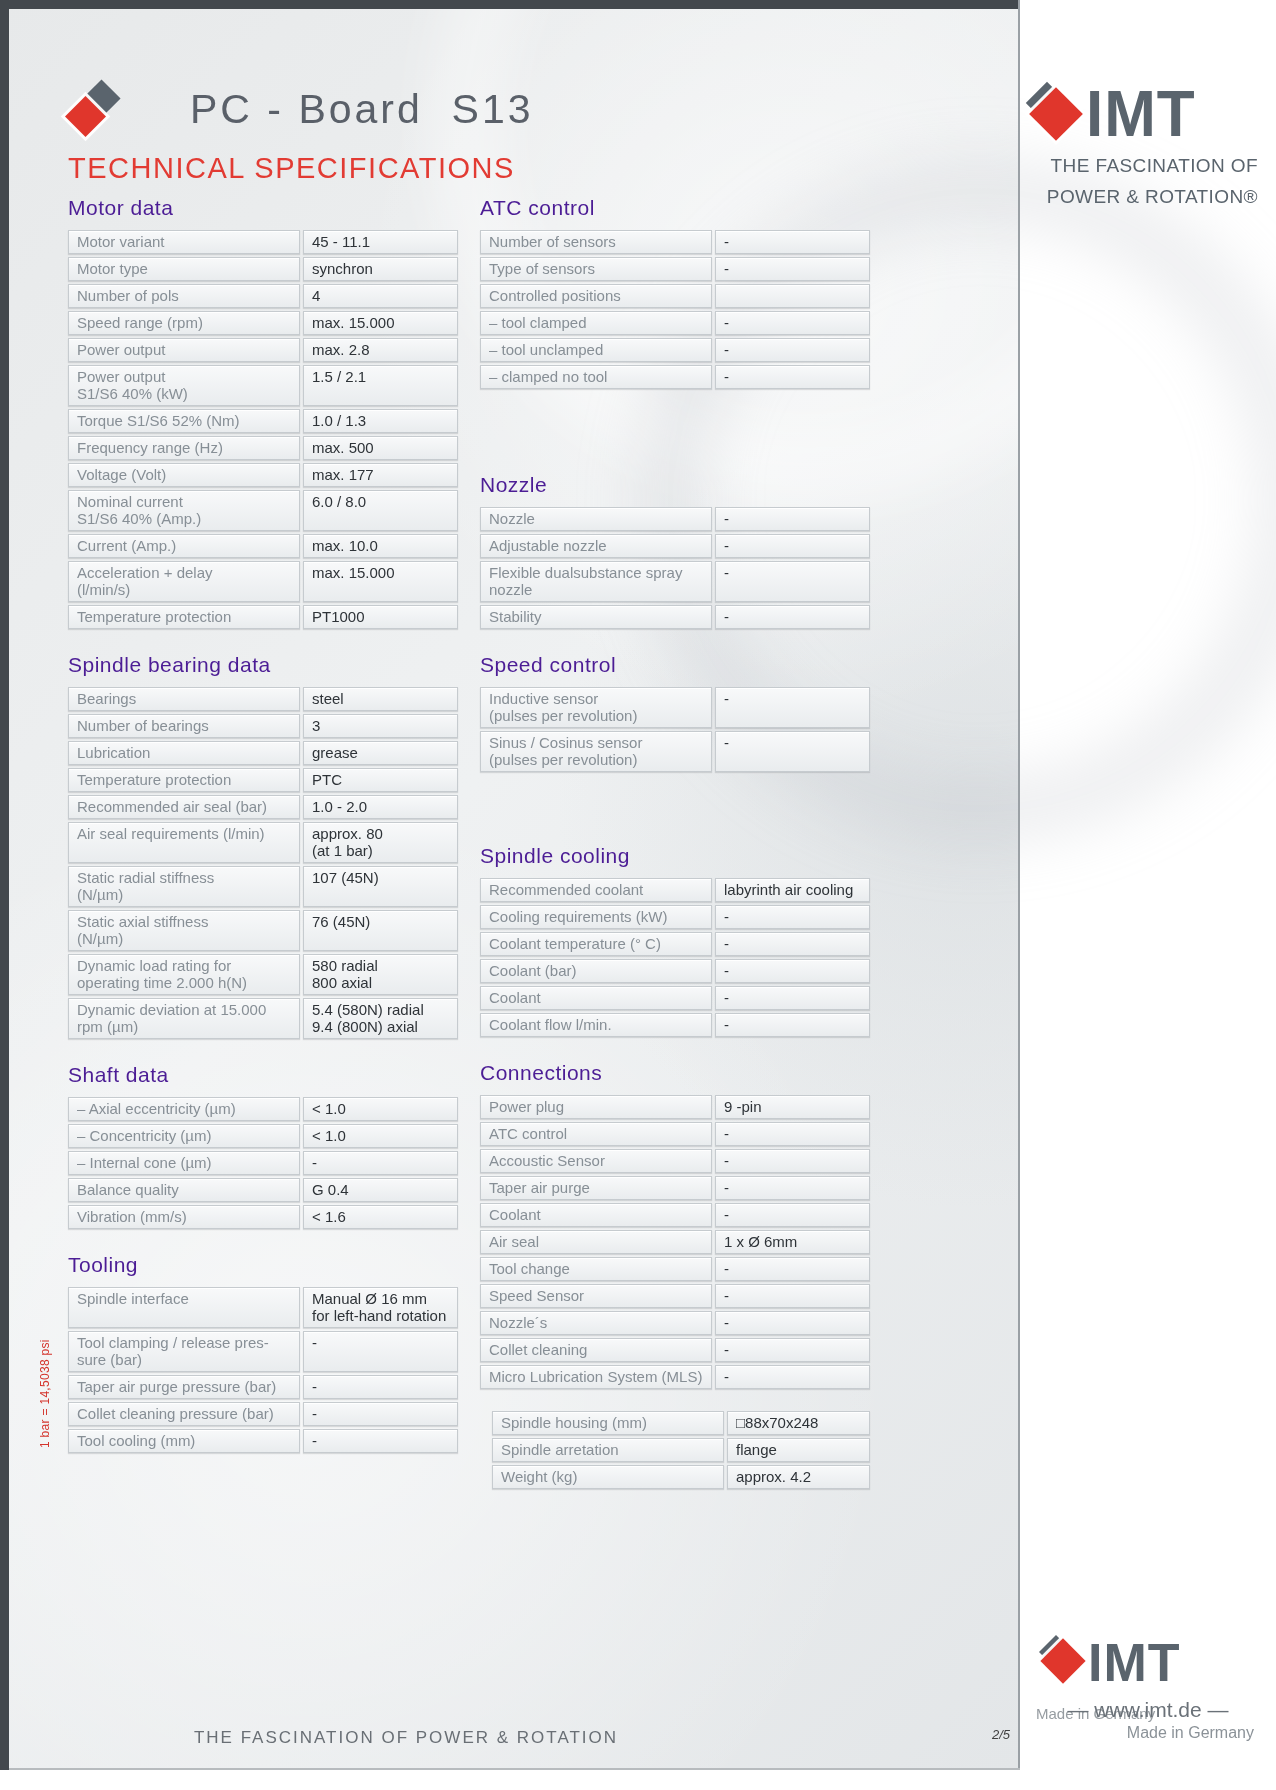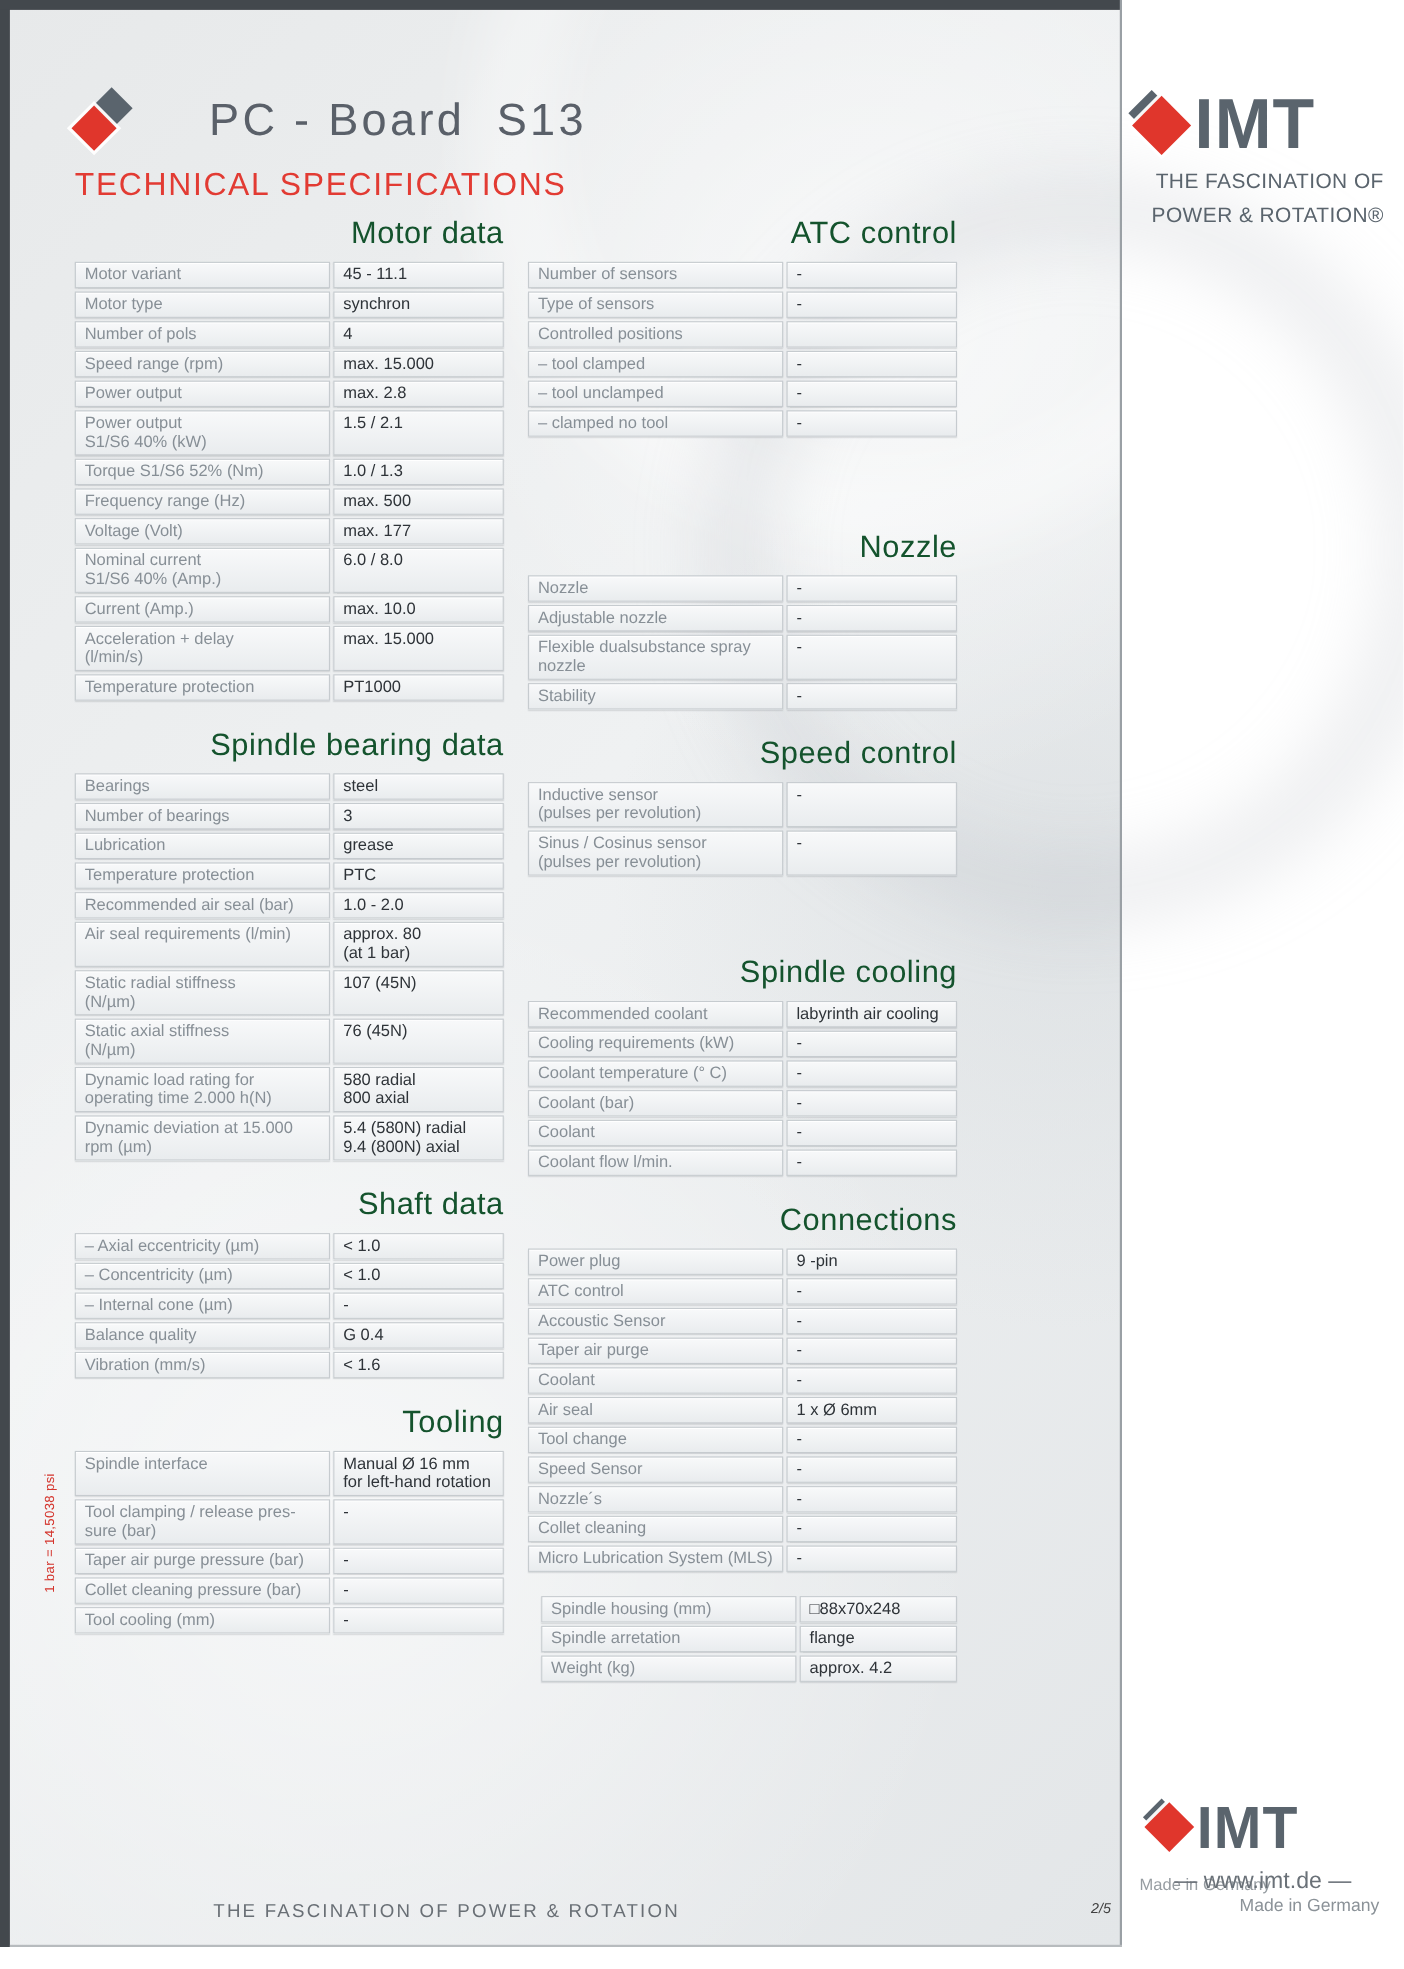--- a/index.html
+++ b/index.html
@@ -28,21 +28,21 @@
   .title-diamond{position:relative;width:50px;height:50px;flex:0 0 50px;}
   .title-diamond .d-gray{position:absolute;right:3px;top:1px;width:27px;height:27px;background:#5a646d;transform:rotate(45deg);}
   .title-diamond .d-red{position:absolute;left:3px;bottom:3px;width:29px;height:29px;background:#e0362c;transform:rotate(45deg);box-shadow:0 0 0 3px rgba(255,255,255,.95);}
   .page-title{margin:0 0 0 24px;font-size:41px;font-weight:400;color:#5a6069;letter-spacing:3px;white-space:pre;line-height:46px;}
   .page-subtitle{position:absolute;left:68px;top:152px;margin:0;font-size:29px;font-weight:400;color:#e23b33;letter-spacing:1.5px;z-index:3;}
 
   
   .spec-col{position:absolute;top:196px;width:390px;z-index:3;}
   #col-left{left:68px;}
   #col-right{left:480px;}
-  .section-title{margin:24px 0 10px 0;font-size:28px;font-weight:400;color:#14532d;letter-spacing:.5px;text-align:right;}
+  .section-title{margin:24px 0 10px 0;font-size:21px;font-weight:400;color:#4c1d95;letter-spacing:.5px;}
   .spec-col section:first-child .section-title{margin-top:0;}
   .spec-table{display:block;}
   .spec-row{display:flex;gap:3px;margin-bottom:3px;}
   .cell{box-sizing:border-box;border:1px solid #c6cbcf;background:linear-gradient(180deg,#f8f9fa 0%,#e9ecee 100%);
     box-shadow:inset 0 1px 0 rgba(255,255,255,.9), 0 1px 1px rgba(110,116,120,.22);
     padding:2px 8px 3px 8px;font-size:15px;line-height:17px;white-space:pre-line;min-height:23px;}
   .cell.label{flex:0 0 232px;color:#878f96;}
   .cell.value{flex:1;color:#2e3338;}
   
   [data-name="section-nozzle"] .section-title{margin-top:84px;}

